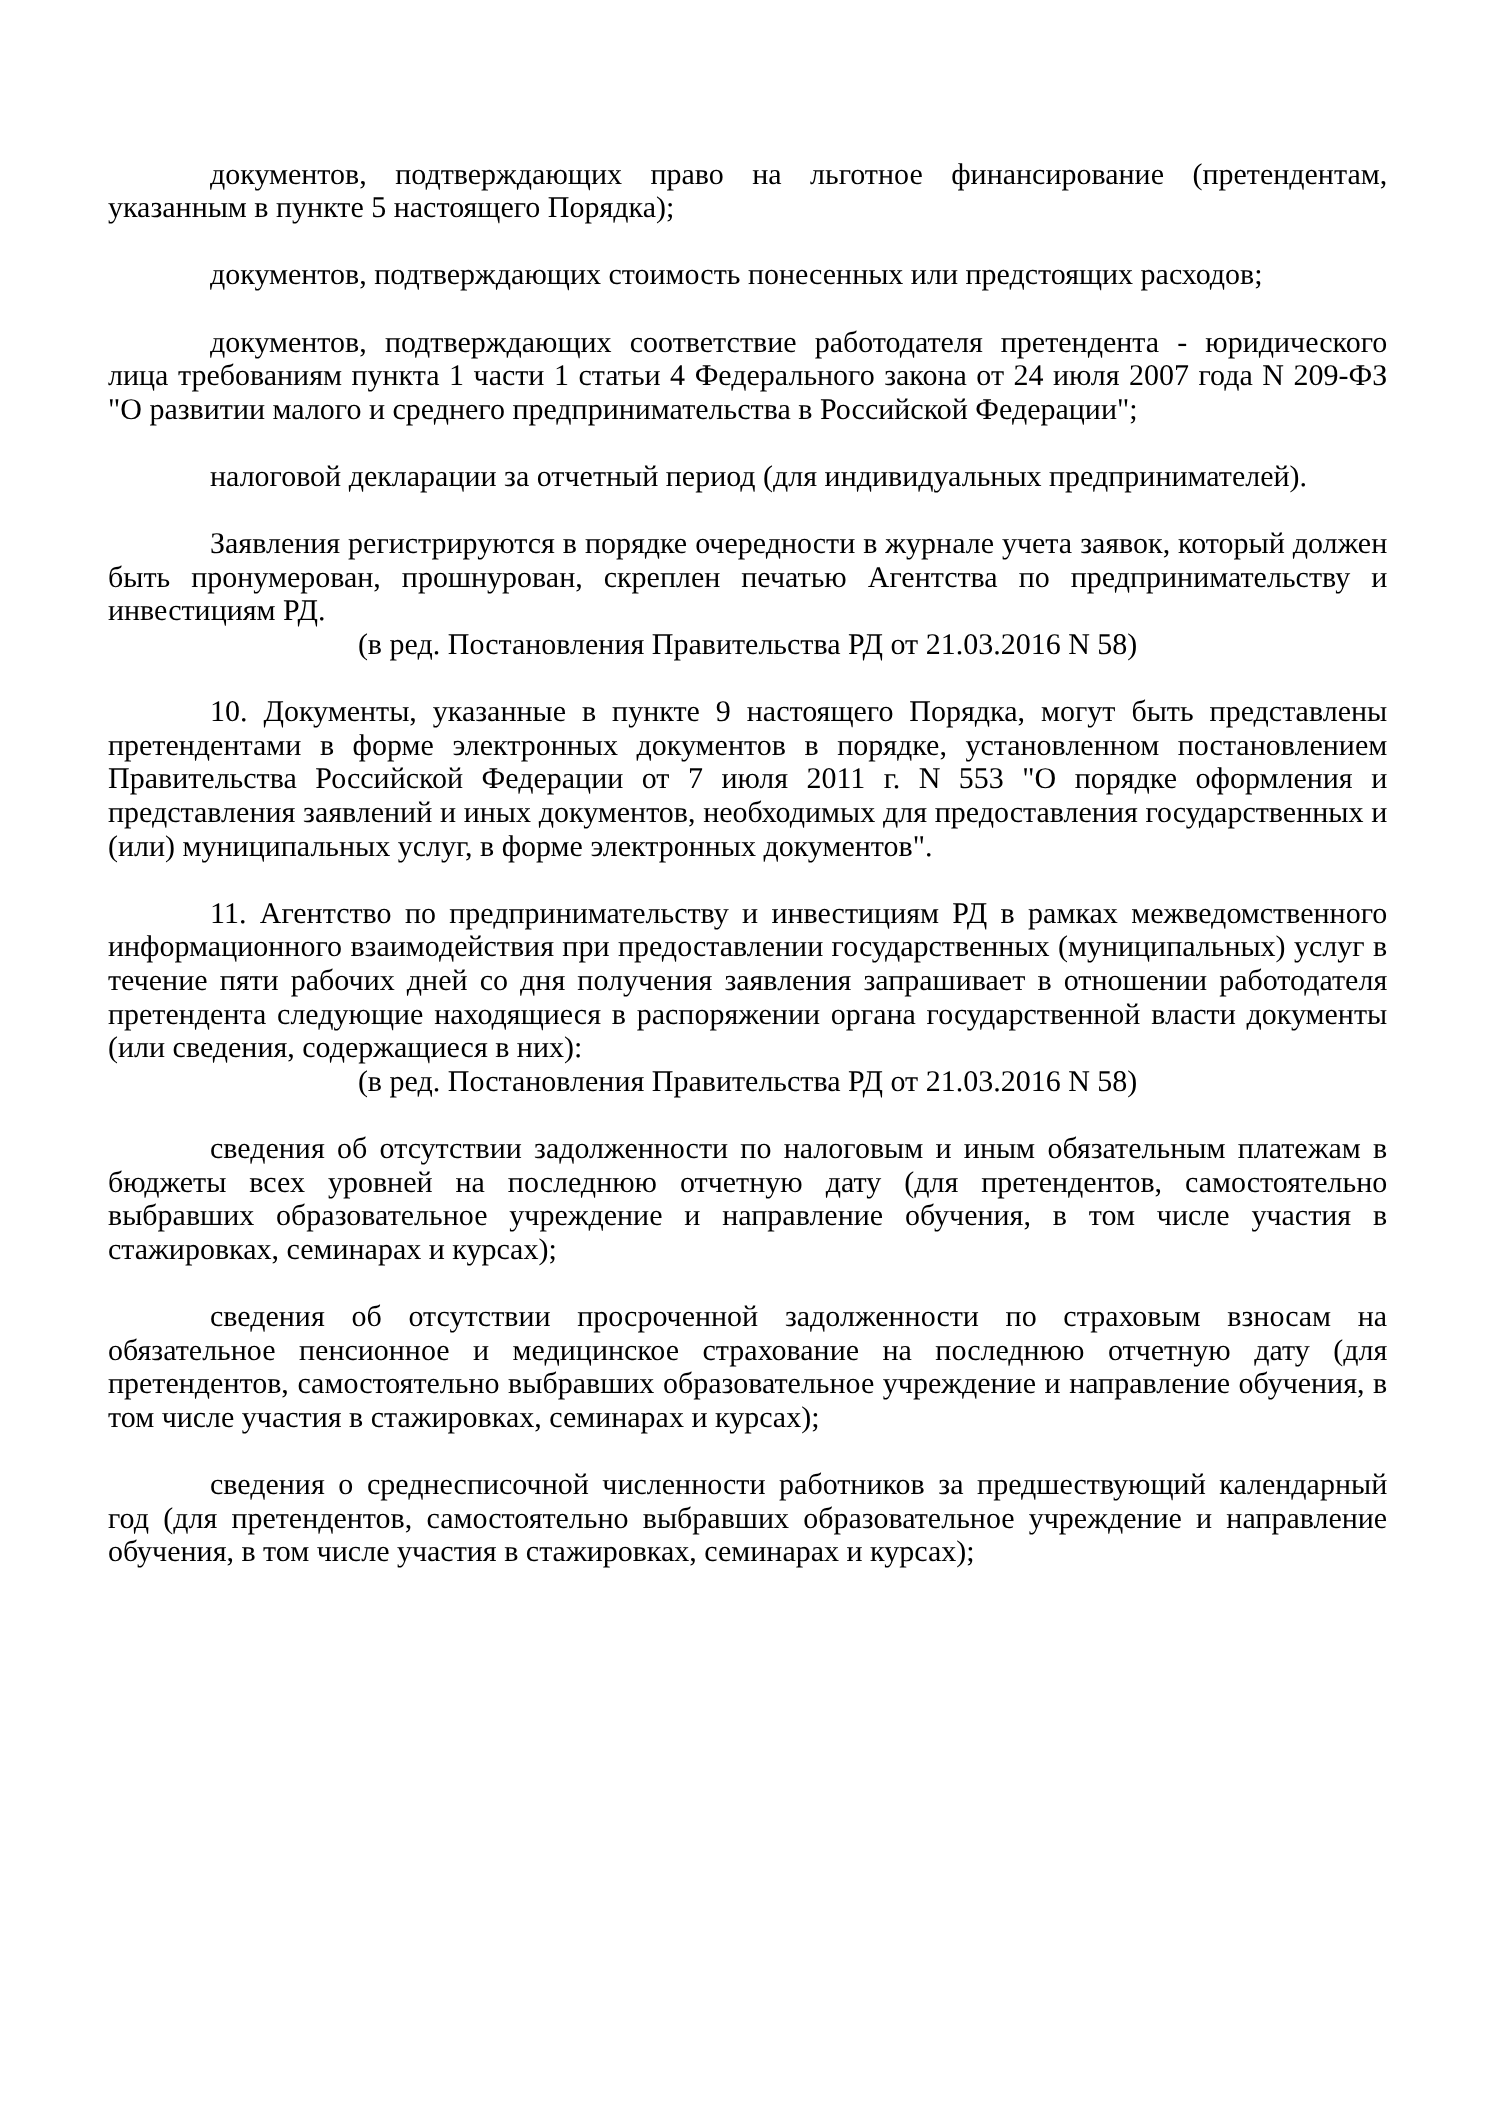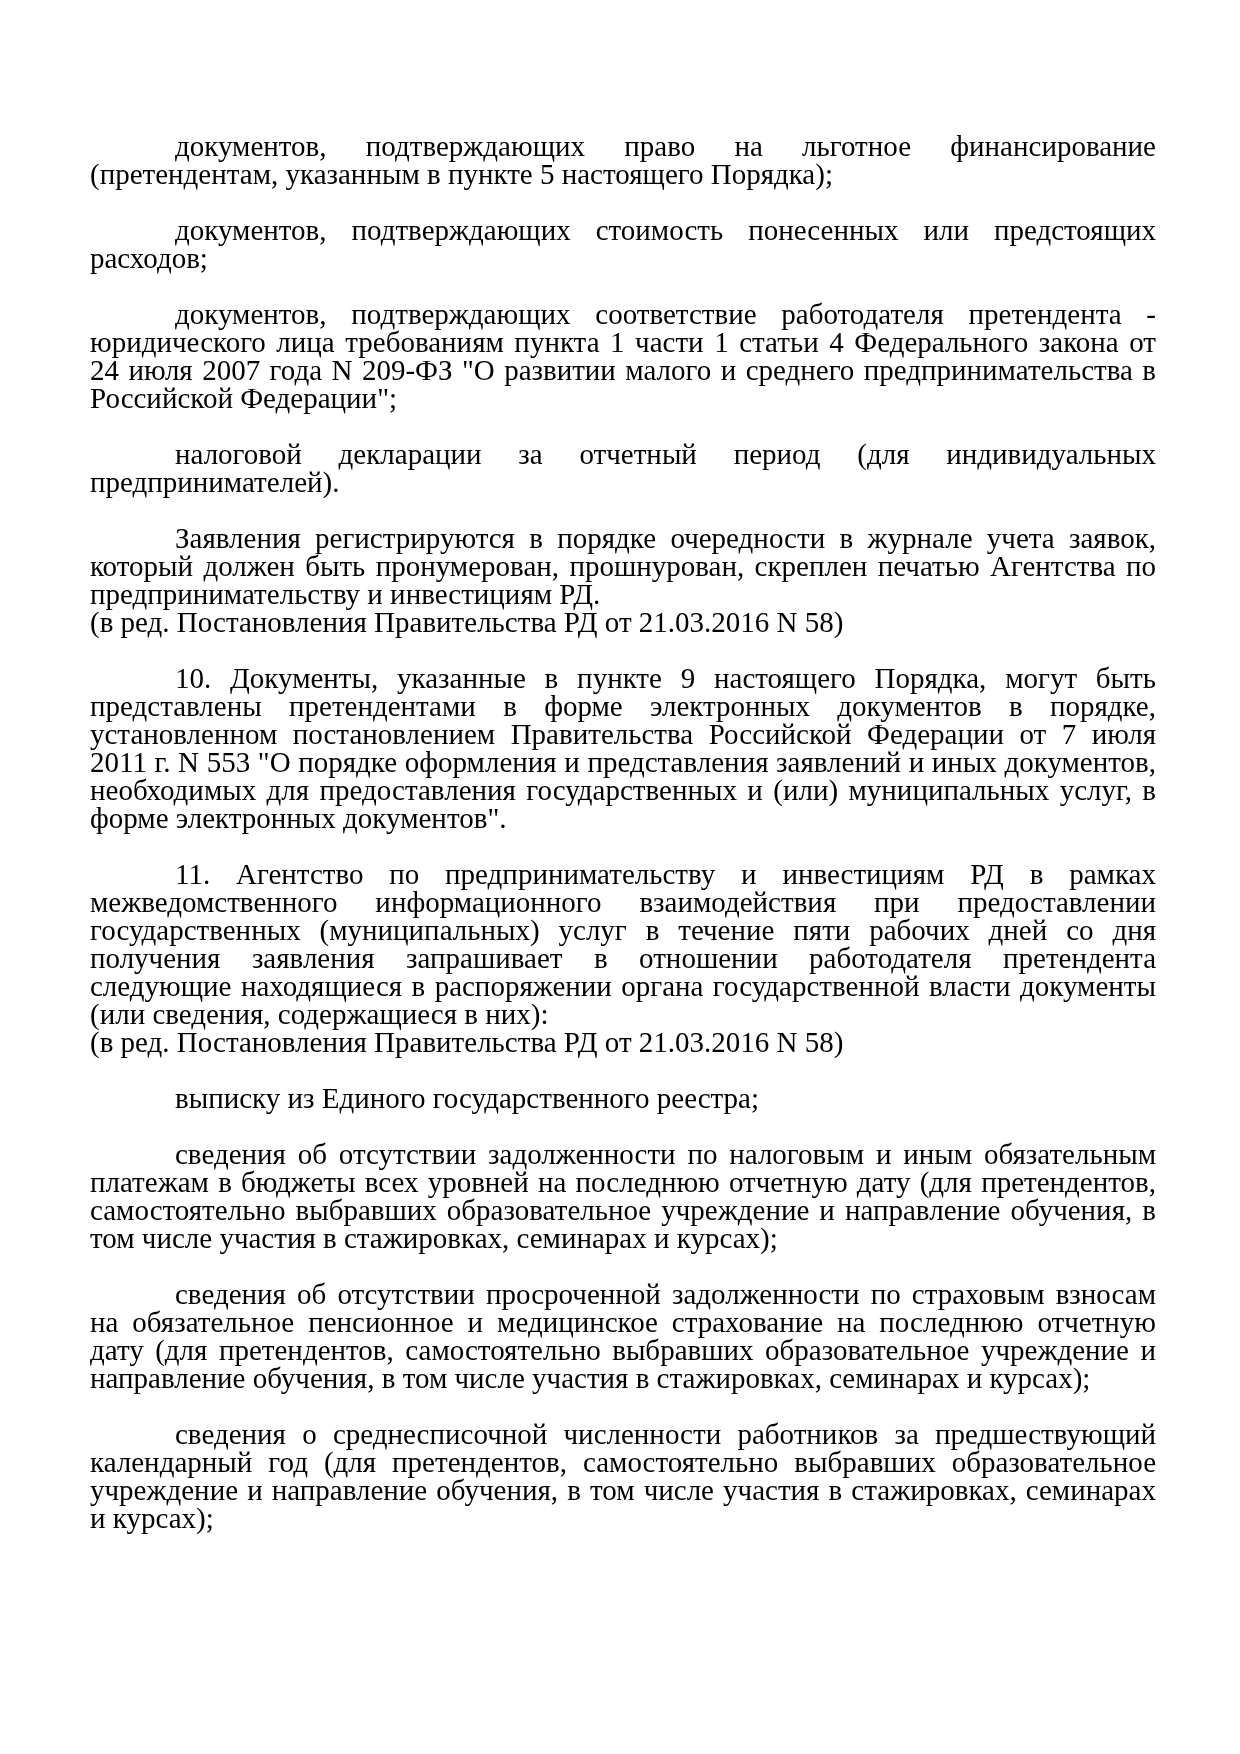--- a/index.html
+++ b/index.html
@@ -9,48 +9,47 @@
   }
   .page {
     position: relative;
     width: 1240px;
     min-height: 1754px;
     box-sizing: border-box;
     background: #ffffff;
     color: #000000;
     padding: 104px 84px 60px 90px;
     font-family: "Liberation Serif", "DejaVu Serif", serif;
-    font-size: 29px;
+    font-size: 25px;
     line-height: 28px;
   }
   .page p {
     margin: 28px 0 0 0;
     text-align: justify;
   }
   .page p.indent {
     text-indent: 85px;
   }
   .page p.note {
     margin: 0;
     text-indent: 0;
-    text-align: left;
+    text-align: center;
   }
 </style>
 </head>
 <body>
 
 <div class="page">
   <div>
       <p class="indent">документов, подтверждающих право на льготное финансирование (претендентам, указанным в пункте 5 настоящего Порядка);</p>
       <p class="indent">документов, подтверждающих стоимость понесенных или предстоящих расходов;</p>
       <p class="indent">документов, подтверждающих соответствие работодателя претендента - юридического лица требованиям пункта 1 части 1 статьи 4 Федерального закона от 24 июля 2007 года N 209-ФЗ "О развитии малого и среднего предпринимательства в Российской Федерации";</p>
       <p class="indent">налоговой декларации за отчетный период (для индивидуальных предпринимателей).</p>
       <p class="indent">Заявления регистрируются в порядке очередности в журнале учета заявок, который должен быть пронумерован, прошнурован, скреплен печатью Агентства по предпринимательству и инвестициям РД.</p>
       <p class="note">(в ред. Постановления Правительства РД от 21.03.2016 N 58)</p>
       <p class="indent">10. Документы, указанные в пункте 9 настоящего Порядка, могут быть представлены претендентами в форме электронных документов в порядке, установленном постановлением Правительства Российской Федерации от 7 июля 2011 г. N 553 "О порядке оформления и представления заявлений и иных документов, необходимых для предоставления государственных и (или) муниципальных услуг, в форме электронных документов".</p>
       <p class="indent">11. Агентство по предпринимательству и инвестициям РД в рамках межведомственного информационного взаимодействия при предоставлении государственных (муниципальных) услуг в течение пяти рабочих дней со дня получения заявления запрашивает в отношении работодателя претендента следующие находящиеся в распоряжении органа государственной власти документы (или сведения, содержащиеся в них):</p>
       <p class="note">(в ред. Постановления Правительства РД от 21.03.2016 N 58)</p>
-      <p class="indent">выписку из Единого государственного реестра;</p>
       <p class="indent">сведения об отсутствии задолженности по налоговым и иным обязательным платежам в бюджеты всех уровней на последнюю отчетную дату (для претендентов, самостоятельно выбравших образовательное учреждение и направление обучения, в том числе участия в стажировках, семинарах и курсах);</p>
       <p class="indent">сведения об отсутствии просроченной задолженности по страховым взносам на обязательное пенсионное и медицинское страхование на последнюю отчетную дату (для претендентов, самостоятельно выбравших образовательное учреждение и направление обучения, в том числе участия в стажировках, семинарах и курсах);</p>
       <p class="indent">сведения о среднесписочной численности работников за предшествующий календарный год (для претендентов, самостоятельно выбравших образовательное учреждение и направление обучения, в том числе участия в стажировках, семинарах и курсах);</p>
     </div>
 </div>
 
 </body></html>

